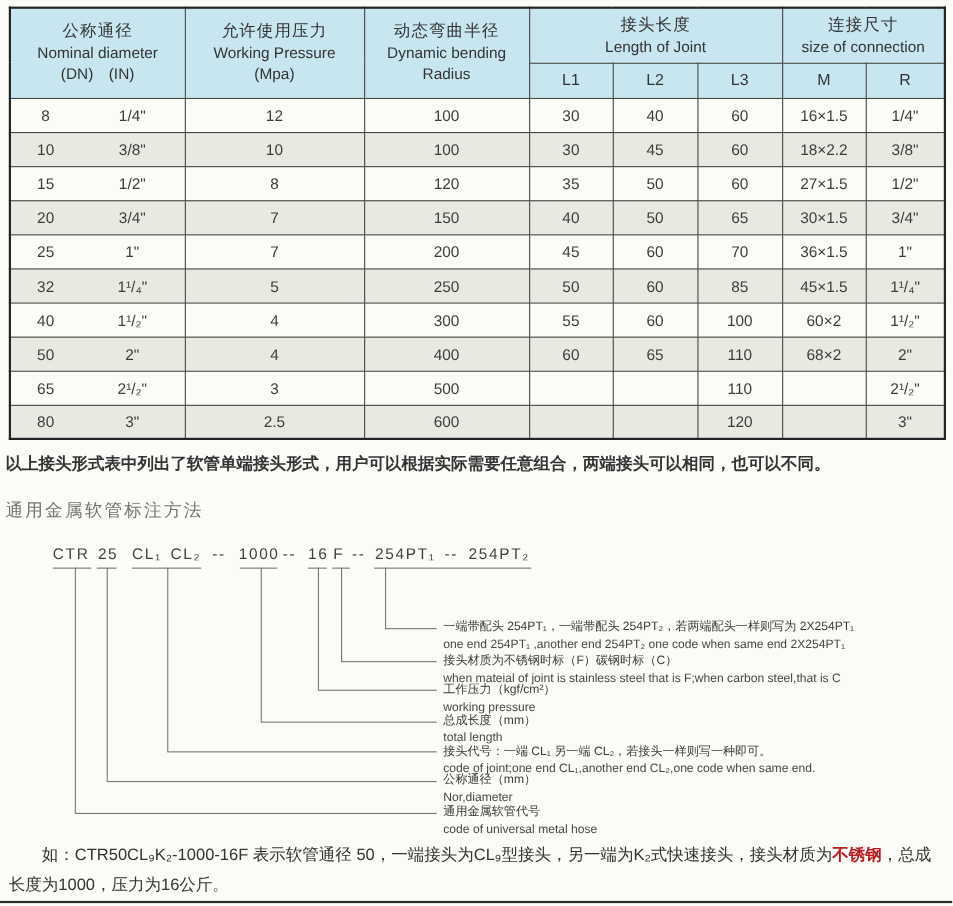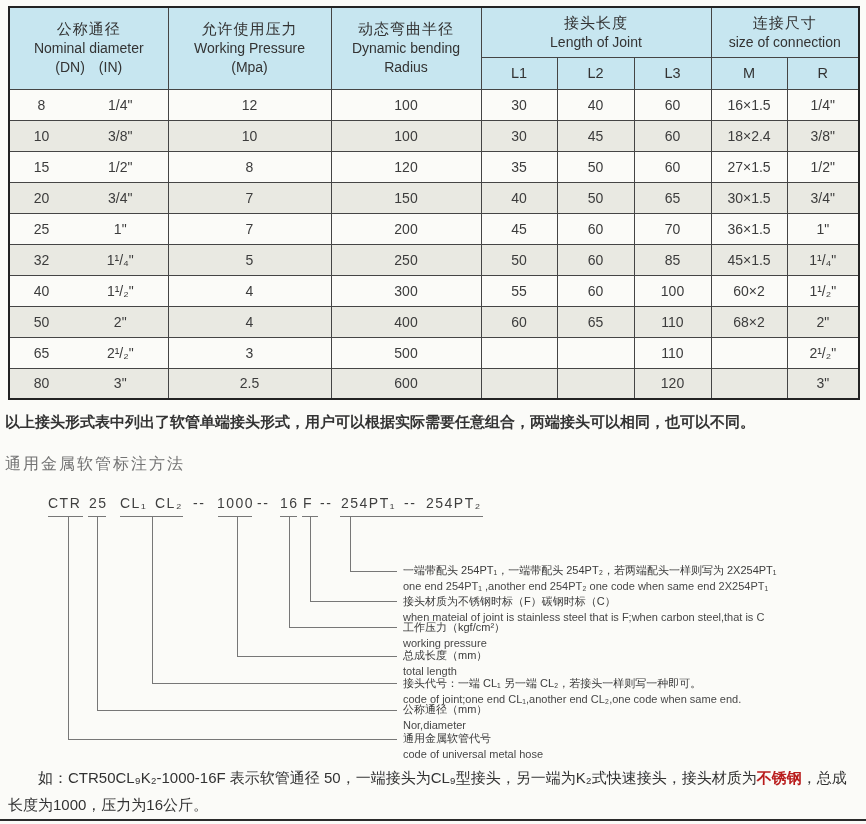--- a/index.html
+++ b/index.html
@@ -140,21 +140,21 @@
             <div class="c1-wrap">
               <span class="dn">10</span>
               <span class="in">3/8"</span>
             </div>
           </td>
           <td>10</td>
           <td>100</td>
           <td>30</td>
           <td>45</td>
           <td>60</td>
-          <td>18×2.4</td>
+          <td>18×2.2</td>
           <td>3/8"</td>
         </tr>
         <tr>
           <td>
             <div class="c1-wrap">
               <span class="dn">15</span>
               <span class="in">1/2"</span>
             </div>
           </td>
           <td>8</td>

